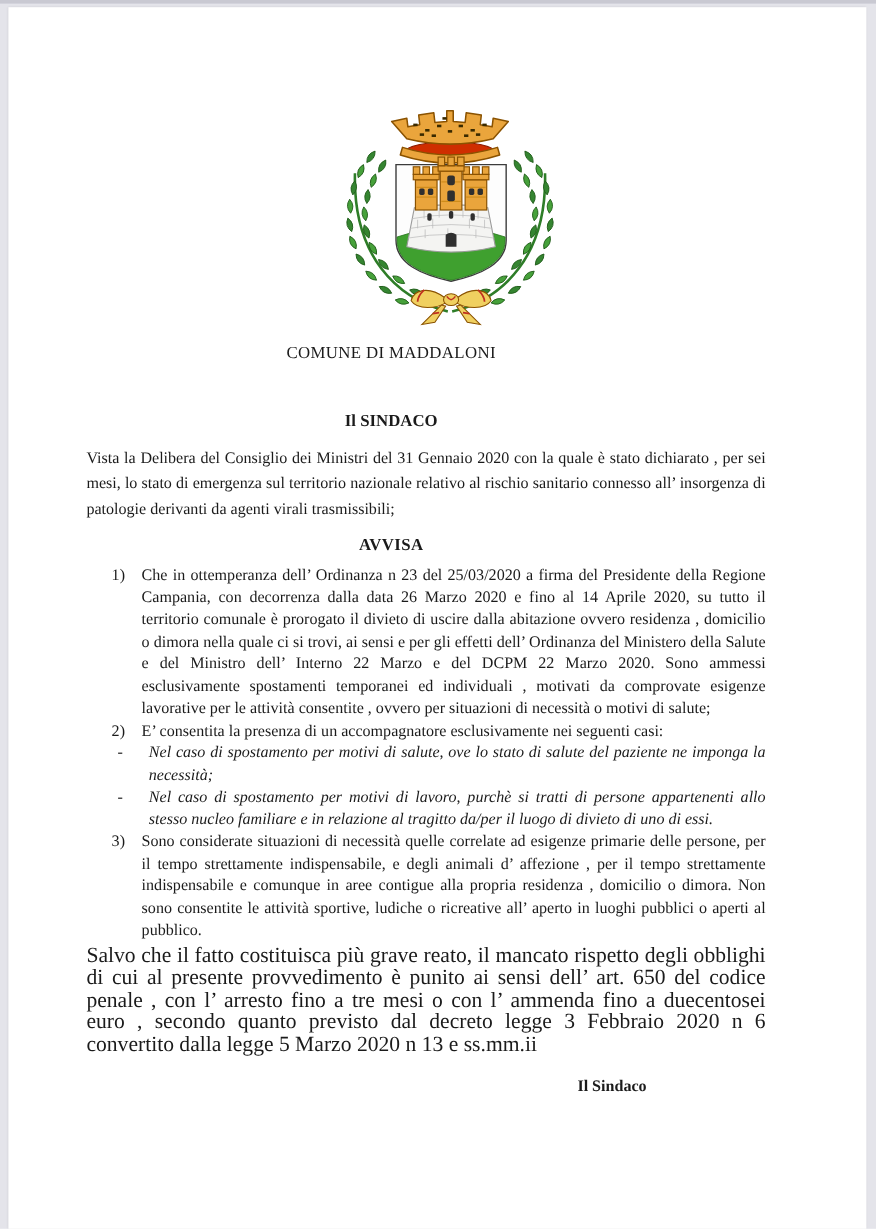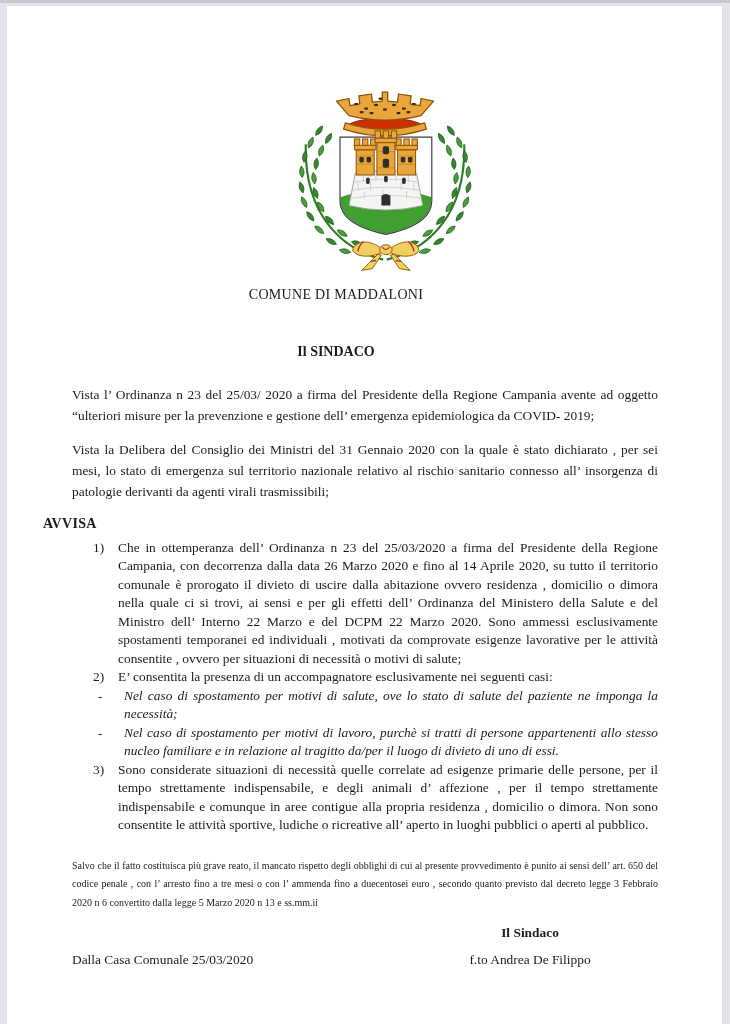--- a/index.html
+++ b/index.html
@@ -10,51 +10,51 @@
     color:#1b1b1b;
     position:relative;
     overflow:hidden;
   }
   .frame-top{position:absolute;top:0;left:0;width:730px;height:3px;background:#c9c9d2;}
   .page{
     position:absolute;top:6px;left:7px;width:715px;height:1018px;
     background:#ffffff;
     box-shadow:0 0 2px rgba(0,0,0,0.08);
   }
-  .content{padding:0 64px 0 65px;}
+  .content{padding:0 84px 0 65px;}
   
   .crest{width:216px;margin:79px auto 0;transform:translateX(20px);}
   .crest svg{display:block;width:216px;height:189px;}
   
   .muni-title{
     margin-top:13px;text-align:center;transform:translateX(-29px);
     font-size:14px;letter-spacing:0.3px;font-weight:normal;
   }
   .h-sindaco{
     margin-top:41px;text-align:center;transform:translateX(-29px);
     font-size:14px;font-weight:bold;
   }
   .h-avvisa{
-    margin-top:6px;margin-bottom:7px;transform:translateX(-29px);
+    margin-top:6px;margin-bottom:7px;text-align:center;transform:translateX(-29px);
     font-size:14px;font-weight:bold;letter-spacing:0.3px;
   }
   
   .para{
     font-size:13.4px;line-height:21px;text-align:justify;
     margin-top:11px;
   }
   .para.first{margin-top:24px;}
   .list{font-size:13.4px;line-height:18.5px;}
   .item{display:flex;}
   .item-num{width:25px;margin-left:21px;flex:0 0 auto;}
   .item-body{flex:1;text-align:justify;font-family:Liberation Serif, serif;}
   .sub{display:flex;margin-left:26px;}
   .sub-marker{width:26px;flex:0 0 auto;}
   .sub-body{flex:1;text-align:justify;font-style:italic;}
-  .closing{margin-top:22px;font-size:10px;line-height:18.5px;text-align:justify;}
+  .closing{margin-top:2px;font-size:18px;line-height:18.5px;text-align:justify;}
   .sig-title{
     margin-top:13px;margin-right:28px;margin-left:auto;
     width:200px;text-align:center;font-size:13.4px;font-weight:bold;
   }
   .bottom-row{
     margin-top:11px;display:flex;justify-content:space-between;align-items:baseline;
     font-size:13.4px;
   }
   .sig-name{width:200px;margin-right:28px;text-align:center;}
 </style>
@@ -202,21 +202,20 @@
           <ellipse cx="121" cy="183" rx="7" ry="5.5" fill="#f0d060"></ellipse>
           <path d="M 117,180 q 4,6 8,0" stroke="#c03020" stroke-width="1.4" fill="none"></path>
         </g>
       </svg>
     </div>
 
     <div class="muni-title">COMUNE DI MADDALONI</div>
 
     <div class="h-sindaco">Il SINDACO</div>
 
-    <p class="para first">Vista l’ Ordinanza n 23 del 25/03/ 2020 a firma del Presidente della Regione Campania avente ad oggetto “ulteriori misure per la prevenzione e gestione dell’ emergenza epidemiologica da COVID- 2019;</p>
     <p class="para">Vista la Delibera del Consiglio dei Ministri del 31 Gennaio 2020 con la quale è stato dichiarato , per sei mesi, lo stato di emergenza sul territorio nazionale relativo al rischio sanitario connesso all’ insorgenza di patologie derivanti da agenti virali trasmissibili;</p>
 
     <div class="h-avvisa">AVVISA</div>
 
     <div class="list">
       <div class="item">
         <span class="item-num">1)</span>
         <span class="item-body">Che in ottemperanza dell’ Ordinanza n 23 del 25/03/2020 a firma del Presidente della Regione Campania, con decorrenza dalla data 26 Marzo 2020 e fino al 14 Aprile 2020, su tutto il territorio comunale è prorogato il divieto di uscire dalla abitazione ovvero residenza , domicilio o dimora nella quale ci si trovi, ai sensi e per gli effetti dell’ Ordinanza del Ministero della Salute e del Ministro dell’ Interno 22 Marzo e del DCPM 22 Marzo 2020. Sono ammessi esclusivamente spostamenti temporanei ed individuali , motivati da comprovate esigenze lavorative per le attività consentite , ovvero per situazioni di necessità o motivi di salute;</span>
       </div>
       <div class="item">
@@ -233,19 +232,15 @@
       </div>
       <div class="item">
         <span class="item-num">3)</span>
         <span class="item-body">Sono considerate situazioni di necessità quelle correlate ad esigenze primarie delle persone, per il tempo strettamente indispensabile, e degli animali d’ affezione , per il tempo strettamente indispensabile e comunque in aree contigue alla propria residenza , domicilio o dimora. Non sono consentite le attività sportive, ludiche o ricreative all’ aperto in luoghi pubblici o aperti al pubblico.</span>
       </div>
     </div>
 
     <p class="closing">Salvo che il fatto costituisca più grave reato, il mancato rispetto degli obblighi di cui al presente provvedimento è punito ai sensi dell’ art. 650 del codice penale , con l’ arresto fino a tre mesi o con l’ ammenda fino a duecentosei euro , secondo quanto previsto dal decreto legge 3 Febbraio 2020 n 6 convertito dalla legge 5 Marzo 2020 n 13 e ss.mm.ii</p>
 
     <div class="sig-title">Il Sindaco</div>
-    <div class="bottom-row">
-      <span>Dalla Casa Comunale 25/03/2020</span>
-      <span class="sig-name">f.to Andrea De Filippo</span>
-    </div>
 
   </div>
 </div>
 
 </body></html>

